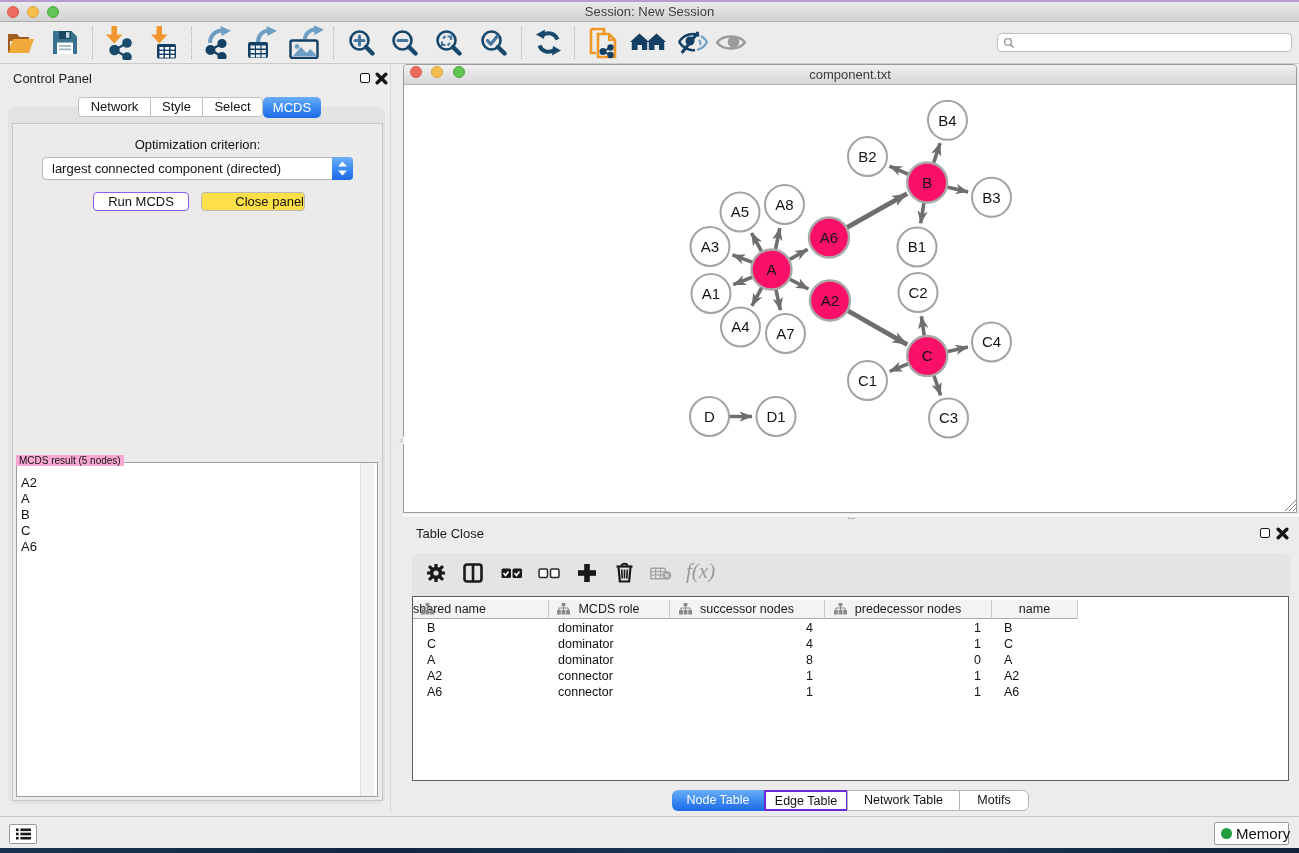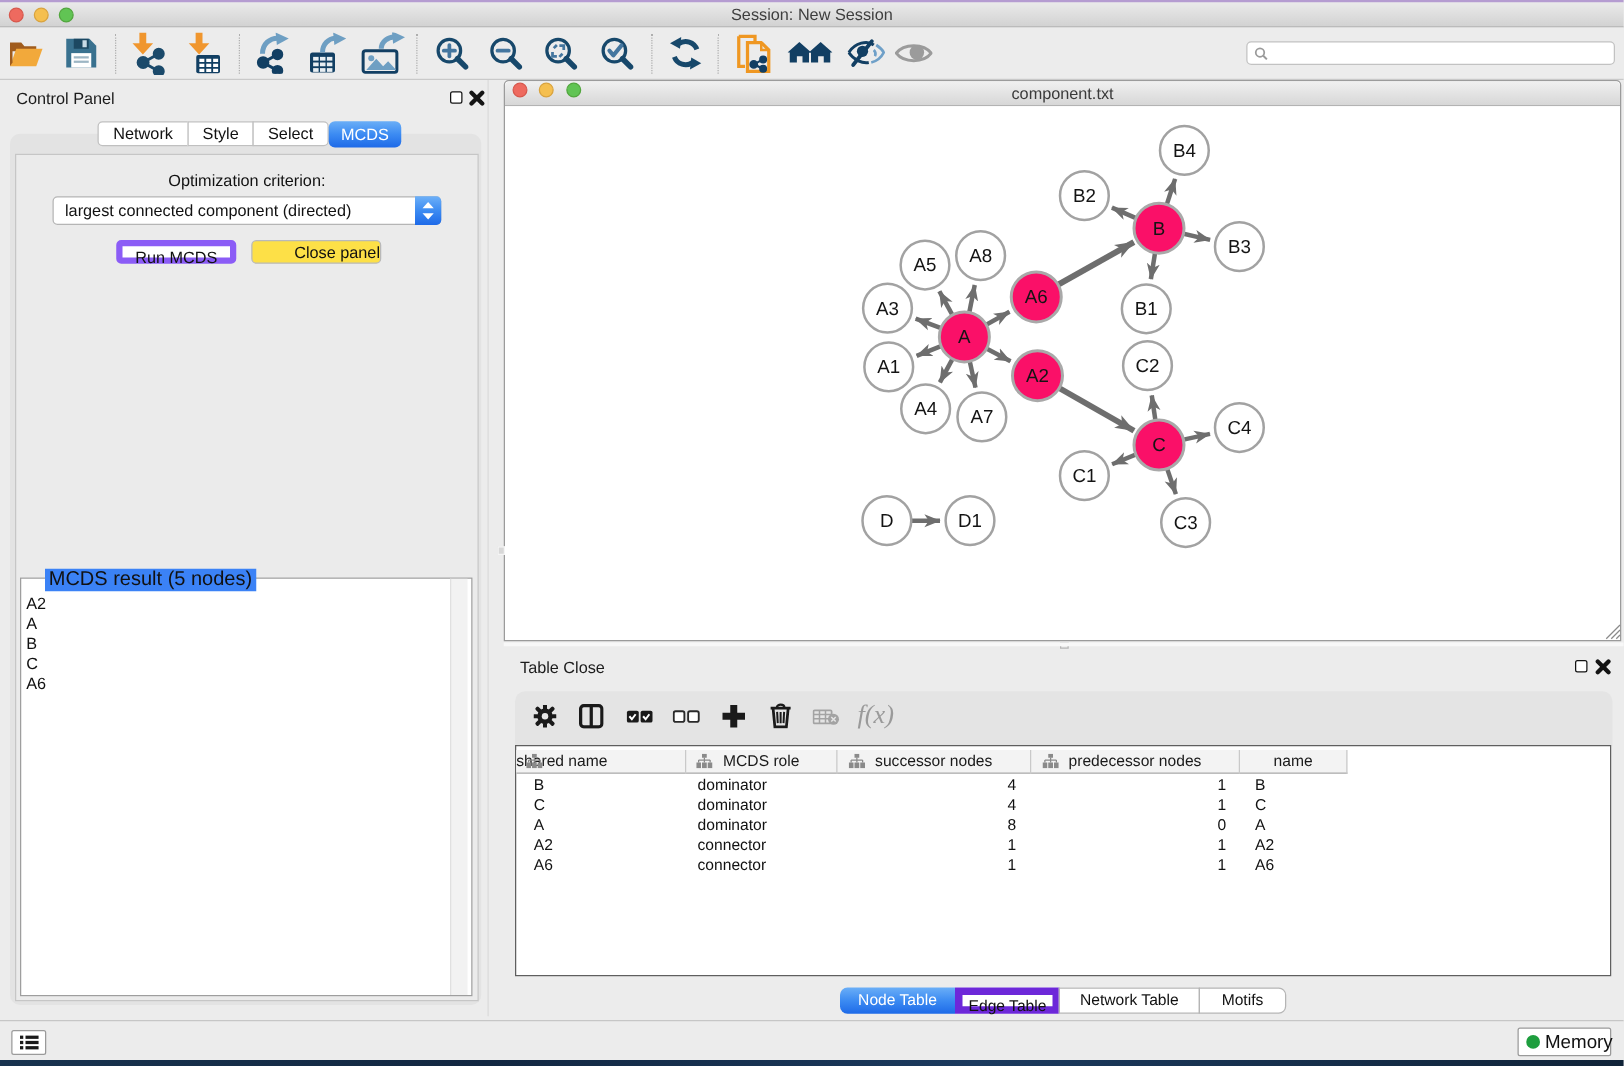--- a/index.html
+++ b/index.html
@@ -183,26 +183,26 @@
 <div class="abs" style="left:202px;top:97px;width:61px;height:20px;background:#fff;border:1px solid #c0c0c0;border-radius:0 4px 4px 0;font-size:13px;text-align:center;line-height:18px;color:#111">Select</div>
 <div class="abs" style="left:263px;top:96.5px;width:58px;height:21px;background:linear-gradient(#6aaef7,#3c8bf2 50%,#1e6ae8);border-radius:5px;font-size:13px;text-align:center;line-height:21px;color:#fff">MCDS</div>
 
 <div class="abs" style="left:12px;top:137px;width:371px;text-align:center;font-size:13px;color:#111">Optimization criterion:</div>
 <div class="abs" style="left:42px;top:157px;width:311px;height:23px;background:#fff;border:1px solid #b5b5b5;border-radius:4px;font-size:13px;line-height:21px;color:#111;padding-left:9px">largest connected component (directed)</div>
 <div class="abs" style="left:332px;top:157px;width:21px;height:23px;background:linear-gradient(#6db0f8,#3c8bf2 50%,#1e6ae8);border-radius:0 4px 4px 0"></div>
 <svg class="abs" style="left:336px;top:161px" width="13" height="15" viewBox="0 0 13 15">
 <path d="M6.5 0.5 L11 5.5 H2 z" fill="#fff"></path>
     <path d="M6.5 14.5 L2 9.5 h9 z" fill="#fff"></path>
   </svg>
-<div class="abs" style="left:93px;top:192px;width:96px;height:19px;background:#fff;border:5px solid #8b5cf6;border-radius:4px;font-size:13px;text-align:center;line-height:17px;color:#111">Run MCDS</div>
+<div class="abs" style="left:93px;top:192px;width:96px;height:19px;background:#fff;border:1px solid #8b5cf6;border-radius:4px;font-size:13px;text-align:center;line-height:17px;color:#111">Run MCDS</div>
 <div class="abs" style="left:201px;top:192px;width:104px;height:19px;background:#fde047;border:1px solid #b9b9b9;border-radius:4px;font-size:13px;text-align:right;line-height:17px;color:#111">Close panel</div>
 
 <div class="abs" style="left:16px;top:462px;width:362px;height:335px;background:#fff;border:1px solid #9e9e9e"></div>
 <div class="abs" style="left:360px;top:463px;width:14px;height:333px;background:#f2f2f2;border-left:1px solid #e0e0e0"></div>
-<div class="abs" style="left:36px;top:455px;background:#3b82f6;padding:0 3px;font-size:16px;color:#111">MCDS result (5 nodes)</div>
+<div class="abs" style="left:16px;top:455px;background:#f9a8d4;padding:0 3px;font-size:10px;color:#111">MCDS result (5 nodes)</div>
 <div class="abs" style="left:21px;top:475px;font-size:13px;line-height:16px;color:#111">A2<br>A<br>B<br>C<br>A6</div>
 
 <div class="abs" style="left:403px;top:64px;width:894px;height:449px;background:#fff;border:1px solid #9b9b9b;border-radius:4px 4px 0 0"></div>
 <div class="abs" style="left:404px;top:65px;width:892px;height:20px;background:linear-gradient(#f0f0f0,#d7d7d7);border-bottom:1px solid #b3b3b3;border-radius:4px 4px 0 0"></div>
 <div class="abs" style="left:404px;top:65px;width:892px;height:20px;text-align:center;font-size:13px;line-height:20px;color:#3a3a3a">component.txt</div>
 <div class="abs tl" style="left:409.5px;top:66px;background:#ee6a5f;border:1px solid #d7584d"></div>
 <div class="abs tl" style="left:431px;top:66px;background:#f5bf4f;border:1px solid #d9a33e"></div>
 <div class="abs tl" style="left:452.5px;top:66px;background:#61c454;border:1px solid #52a63e"></div>
 <svg class="abs" style="left:403px;top:85px" width="894" height="427" viewBox="0 0 894 427" font-family="Liberation Sans, sans-serif">
 <defs>
@@ -433,21 +433,21 @@
 <div class="abs" style="left:700px;top:669px;width:113px;text-align:right;font-size:12.5px;color:#111">1</div>
 <div class="abs" style="left:868px;top:669px;width:113px;text-align:right;font-size:12.5px;color:#111">1</div>
 <div class="abs" style="left:1004px;top:669px;font-size:12.5px;color:#111">A2</div>
 <div class="abs" style="left:427px;top:685px;font-size:12.5px;color:#111">A6</div>
 <div class="abs" style="left:558px;top:685px;font-size:12.5px;color:#111">connector</div>
 <div class="abs" style="left:700px;top:685px;width:113px;text-align:right;font-size:12.5px;color:#111">1</div>
 <div class="abs" style="left:868px;top:685px;width:113px;text-align:right;font-size:12.5px;color:#111">1</div>
 <div class="abs" style="left:1004px;top:685px;font-size:12.5px;color:#111">A6</div>
 
 <div class="abs" style="left:672px;top:790px;width:92px;height:21px;background:linear-gradient(#6aaef7,#3c8bf2 50%,#1e6ae8);border-radius:6px 0 0 6px;font-size:12.5px;text-align:center;line-height:21px;color:#fff">Node Table</div>
-<div class="abs" style="left:764px;top:790px;width:84px;height:21px;background:#fff;border:6px solid #6d28d9;font-size:12.5px;text-align:center;line-height:19px;color:#111">Edge Table</div>
+<div class="abs" style="left:764px;top:790px;width:84px;height:21px;background:#fff;border:2px solid #6d28d9;font-size:12.5px;text-align:center;line-height:19px;color:#111">Edge Table</div>
 <div class="abs" style="left:847px;top:790px;width:113px;height:21px;background:#fff;border:1px solid #b5b5b5;font-size:12.5px;text-align:center;line-height:19px;color:#111">Network Table</div>
 <div class="abs" style="left:959px;top:790px;width:70px;height:21px;background:#fff;border:1px solid #b5b5b5;border-radius:0 6px 6px 0;font-size:12.5px;text-align:center;line-height:19px;color:#111">Motifs</div>
 
 <div class="abs" style="left:0;top:816px;width:1299px;height:32px;background:#ececec;border-top:1px solid #c6c6c6"></div>
 <div class="abs" style="left:9px;top:824px;width:28px;height:20px;background:#fff;border:1px solid #9a9a9a;border-radius:2px"></div>
 <svg class="abs" style="left:16px;top:828px" width="15" height="12" viewBox="0 0 15 12">
 <g fill="#1a1a1a">
       <rect x="0" y="0.5" width="2.6" height="2.6"></rect>
       <rect x="0" y="4.7" width="2.6" height="2.6"></rect>
       <rect x="0" y="8.9" width="2.6" height="2.6"></rect>

